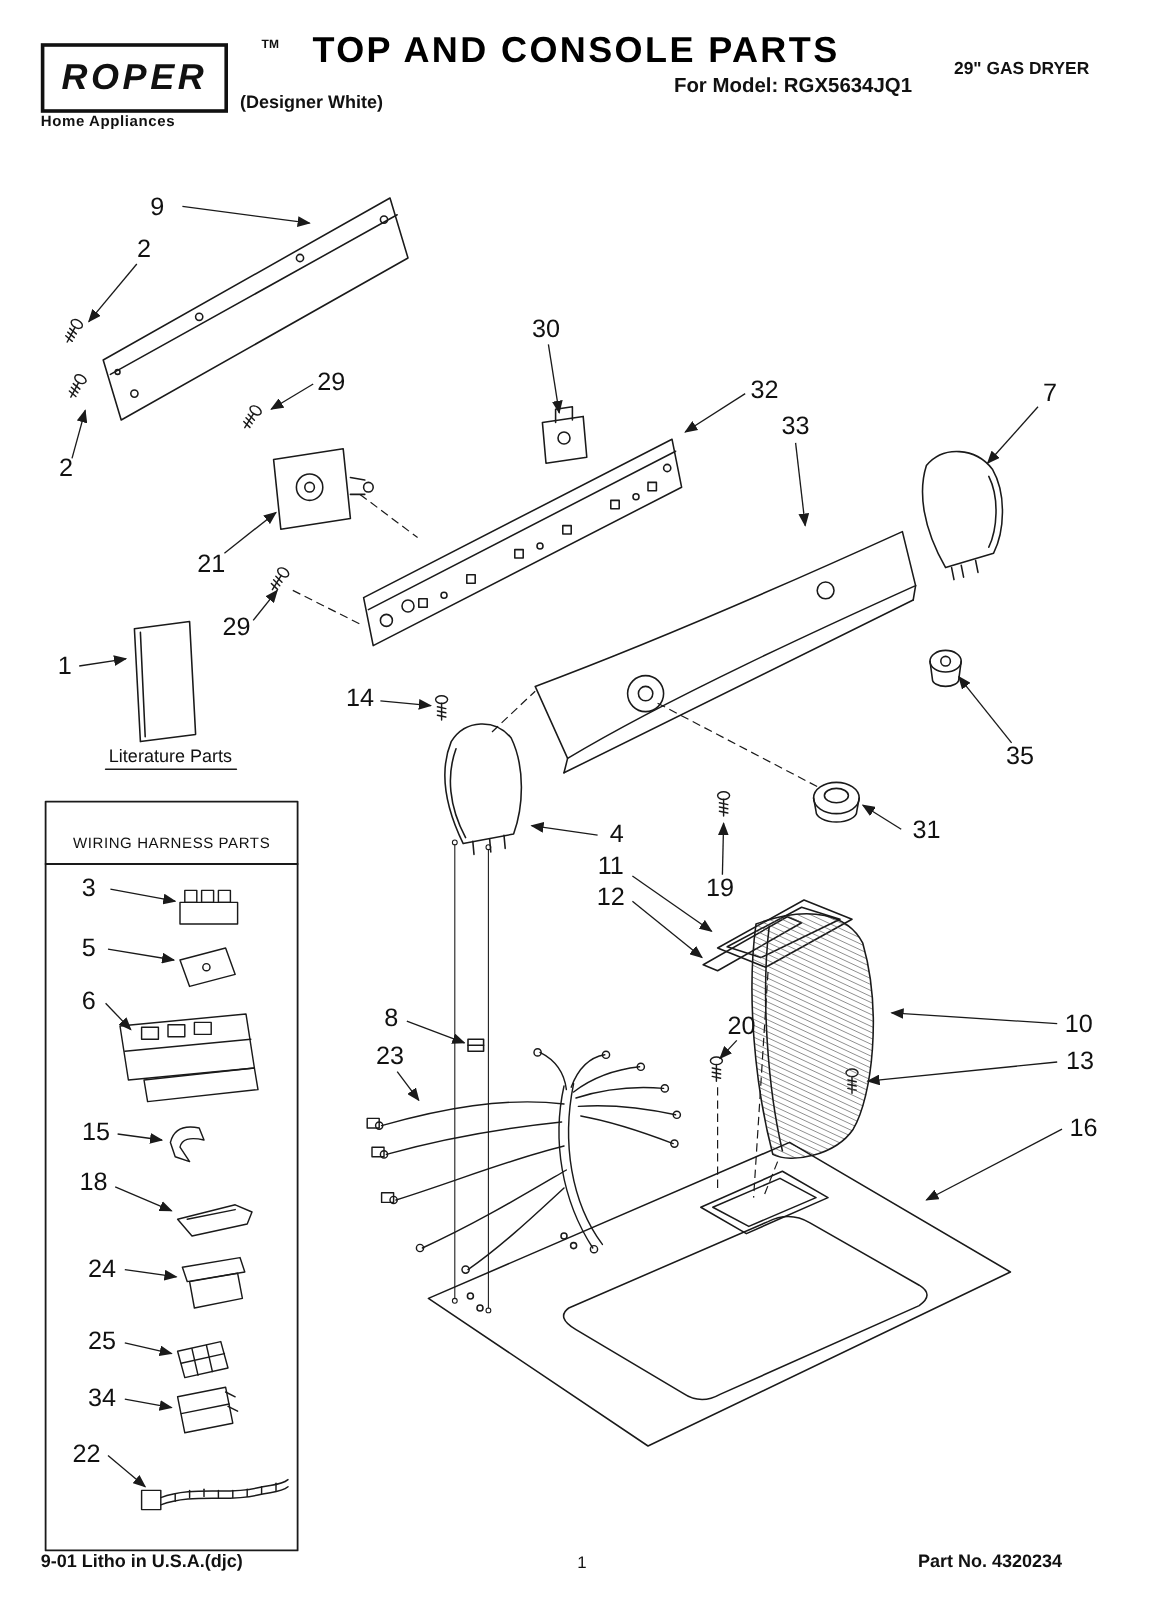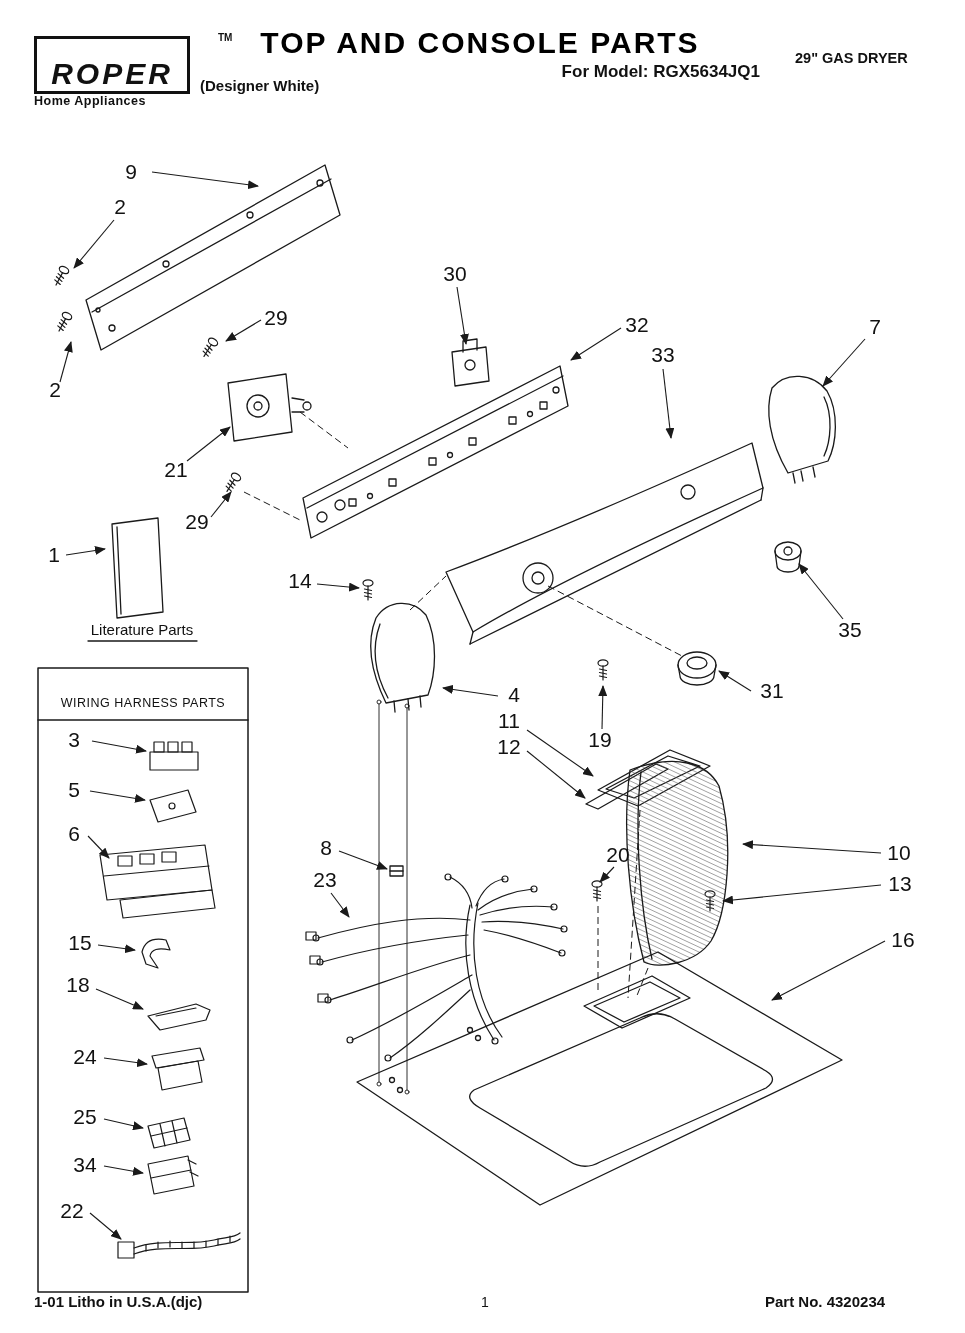--- a/index.html
+++ b/index.html
@@ -3,21 +3,21 @@
 <meta charset="utf-8">
 <style>
   html,body{margin:0;padding:0;}
   body{
     width:965px;height:1333px;position:relative;background:#fff;
     font-family:"Liberation Sans",sans-serif;color:#111;overflow:hidden;
   }
   .abs{position:absolute;}
   .logo-box{
     left:34px;top:36px;width:150px;height:52px;border:3px solid #111;
-    display:flex;align-items:flex-end;justify-content:center;
+    display:flex;align-items:center;justify-content:center;
     font-weight:bold;font-style:italic;font-size:30px;letter-spacing:3px;
   }
   .logo-tm{left:190px;top:32px;font-size:10px;font-weight:bold;padding-left:28px;}
   .logo-sub{left:34px;top:94px;width:156px;
     font-weight:bold;font-size:12.5px;letter-spacing:.5px;}
   .title{left:200px;top:26px;width:560px;text-align:center;
     font-weight:bold;font-size:30px;letter-spacing:2px;color:#000000;}
   .model{left:200px;top:62px;width:560px;text-align:right;
     font-weight:bold;font-size:17px;}
   .finish{left:200px;top:77px;width:560px;text-align:left;
@@ -372,15 +372,15 @@
     <text x="78" y="992">18</text>
     <text x="85" y="1064">24</text>
     <text x="85" y="1124">25</text>
     <text x="85" y="1172">34</text>
     <text x="72" y="1218">22</text>
   </g>
 
   <text class="lit-label" x="142" y="635">Literature Parts</text>
 </svg>
 
-<div class="abs footer-left">1-01 Litho in U.S.A.(djc)</div>
+<div class="abs footer-left">9-01 Litho in U.S.A.(djc)</div>
 <div class="abs footer-page">1</div>
 <div class="abs footer-right">Part No. 4320234</div>
 
 </body></html>

